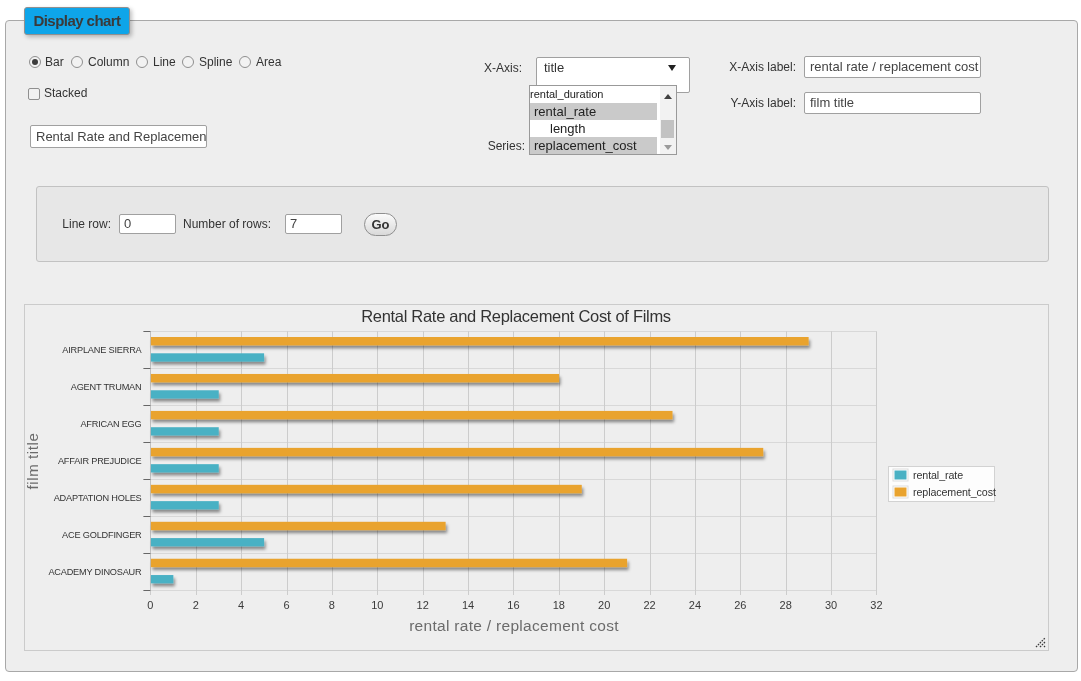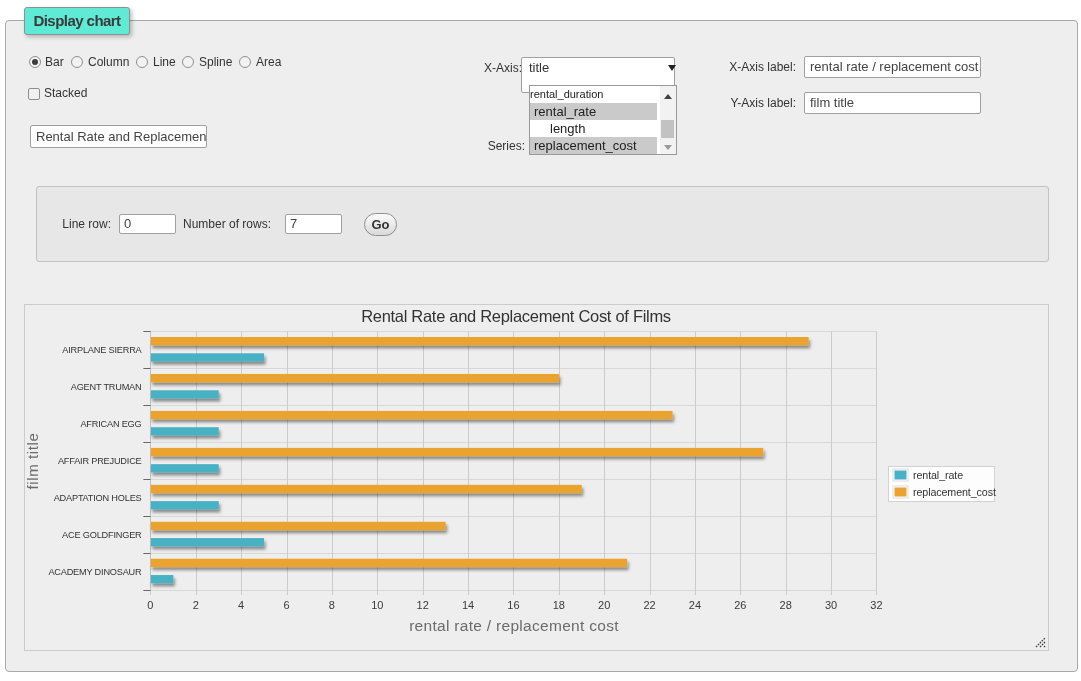--- a/index.html
+++ b/index.html
@@ -1,21 +1,21 @@
 <!DOCTYPE html>
 <html><head>
 <meta charset="utf-8">
 <style>
   html,body{margin:0;padding:0;background:#fff;width:1081px;height:681px;overflow:hidden;}
   body{font-family:"Liberation Sans",sans-serif;position:relative;}
   .abs{position:absolute;}
   .lbl{position:absolute;font-size:12px;line-height:16px;color:#333;white-space:nowrap;}
   .fieldset{position:absolute;left:5px;top:20px;width:1071px;height:650px;background:#eee;
     border:1px solid #a8a8a8;border-radius:4px;}
-  .legendbox{position:absolute;left:24px;top:7px;width:104px;height:26px;background:#5eead4;
+  .legendbox{position:absolute;left:24px;top:7px;width:104px;height:26px;background:#0ea5e9;
     border:1px solid #909090;border-radius:3px;box-shadow:2px 2px 4px rgba(0,0,0,0.25);
     text-align:center;font-weight:bold;font-size:15px;line-height:26px;color:#3a3a3a;letter-spacing:-0.55px;}
   .rad{position:absolute;width:12px;height:12px;border-radius:50%;background:#f2f2f2;
     border:1px solid #8f8f8f;box-sizing:border-box;}
   .rad.on::after{content:'';position:absolute;left:2px;top:2px;width:6px;height:6px;border-radius:50%;background:#3c3c3c;}
   .chk{position:absolute;width:12px;height:12px;background:#f1f1f1;border:1px solid #8f8f8f;border-radius:2px;box-sizing:border-box;}
   .inp{position:absolute;background:#fff;border:1px solid #a0a0a0;border-radius:2px;box-sizing:border-box;
     font-size:13px;color:#444;white-space:nowrap;overflow:hidden;}
   .panel{position:absolute;left:36px;top:186px;width:1011px;height:74px;background:#e7e7e7;
     border:1px solid #c2c2c2;border-radius:3px;box-sizing:content-box;}
@@ -40,21 +40,21 @@
 <span class="rad" style="left:239px;top:56px;"></span>
 <span class="lbl" style="left:256px;top:54px;">Area</span>
 
 <span class="chk" style="left:28px;top:88px;"></span>
 <span class="lbl" style="left:44px;top:85px;">Stacked</span>
 
 <div class="inp" style="left:30px;top:125px;width:177px;height:23px;line-height:21px;padding-left:5px;">Rental Rate and Replacement Cost of Films</div>
 
 <div class="lbl" style="left:452px;top:60px;width:70px;text-align:right;">X-Axis:</div>
 
-<div class="inp" style="left:521px;top:57px;width:154px;height:36px;line-height:20px;padding-left:7px;color:#333;">title</div>
+<div class="inp" style="left:536px;top:57px;width:154px;height:36px;line-height:20px;padding-left:7px;color:#333;">title</div>
 <div class="abs" style="left:668px;top:65px;width:0;height:0;border-left:4px solid transparent;border-right:4px solid transparent;border-top:6px solid #222;"></div>
 
 <div class="abs" style="left:529px;top:85px;width:148px;height:70px;background:#fff;border:1px solid #999;box-sizing:border-box;overflow:hidden;">
   <div style="position:absolute;left:0;top:0;width:127px;height:17px;font-size:11px;line-height:17px;color:#222;box-sizing:border-box;">rental_duration</div>
   <div style="position:absolute;left:0;top:17px;width:127px;height:17px;background:#cacaca;font-size:13px;line-height:17px;color:#222;padding-left:4px;box-sizing:border-box;">rental_rate</div>
   <div style="position:absolute;left:16px;top:34px;width:127px;height:17px;font-size:13px;line-height:17px;color:#222;padding-left:4px;box-sizing:border-box;">length</div>
   <div style="position:absolute;left:0;top:51px;width:127px;height:17px;background:#cacaca;font-size:13px;line-height:17px;color:#222;padding-left:4px;box-sizing:border-box;">replacement_cost</div>
 
   <div style="position:absolute;right:0;top:0;width:16px;height:68px;background:#f2f2f2;"></div>
   <div style="position:absolute;right:4px;top:8px;width:0;height:0;border-left:4px solid transparent;border-right:4px solid transparent;border-bottom:5px solid #404040;"></div>

